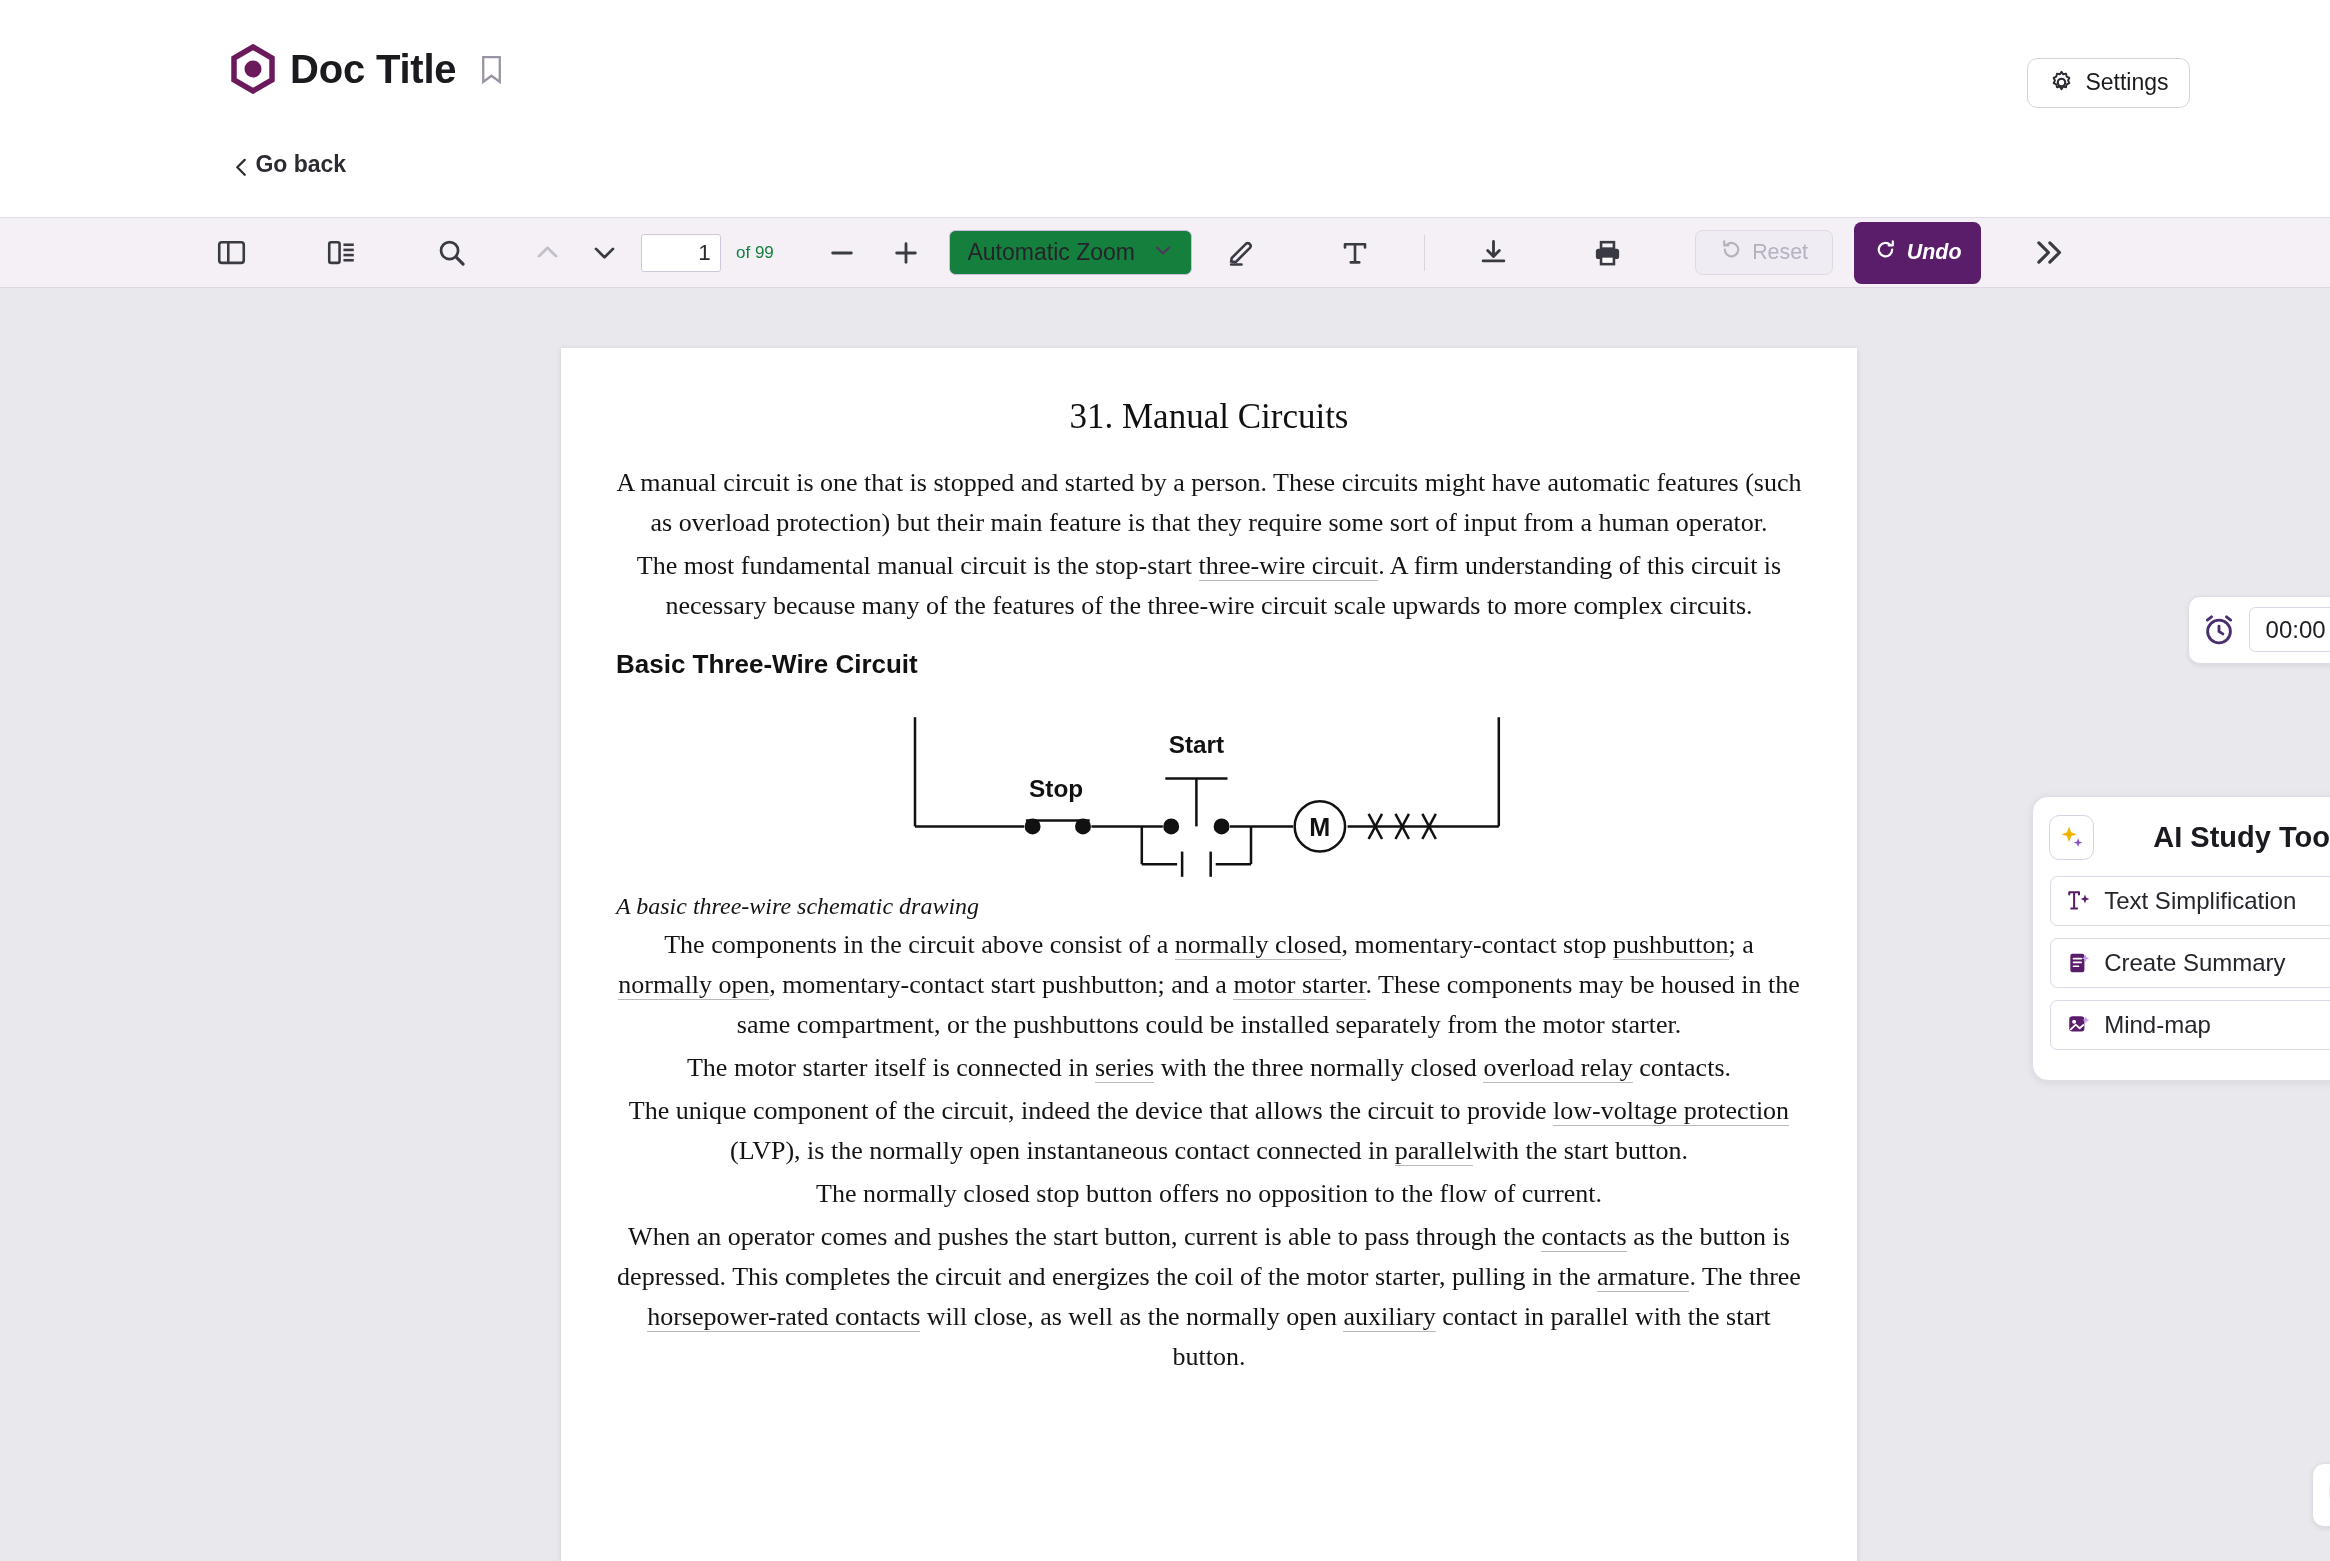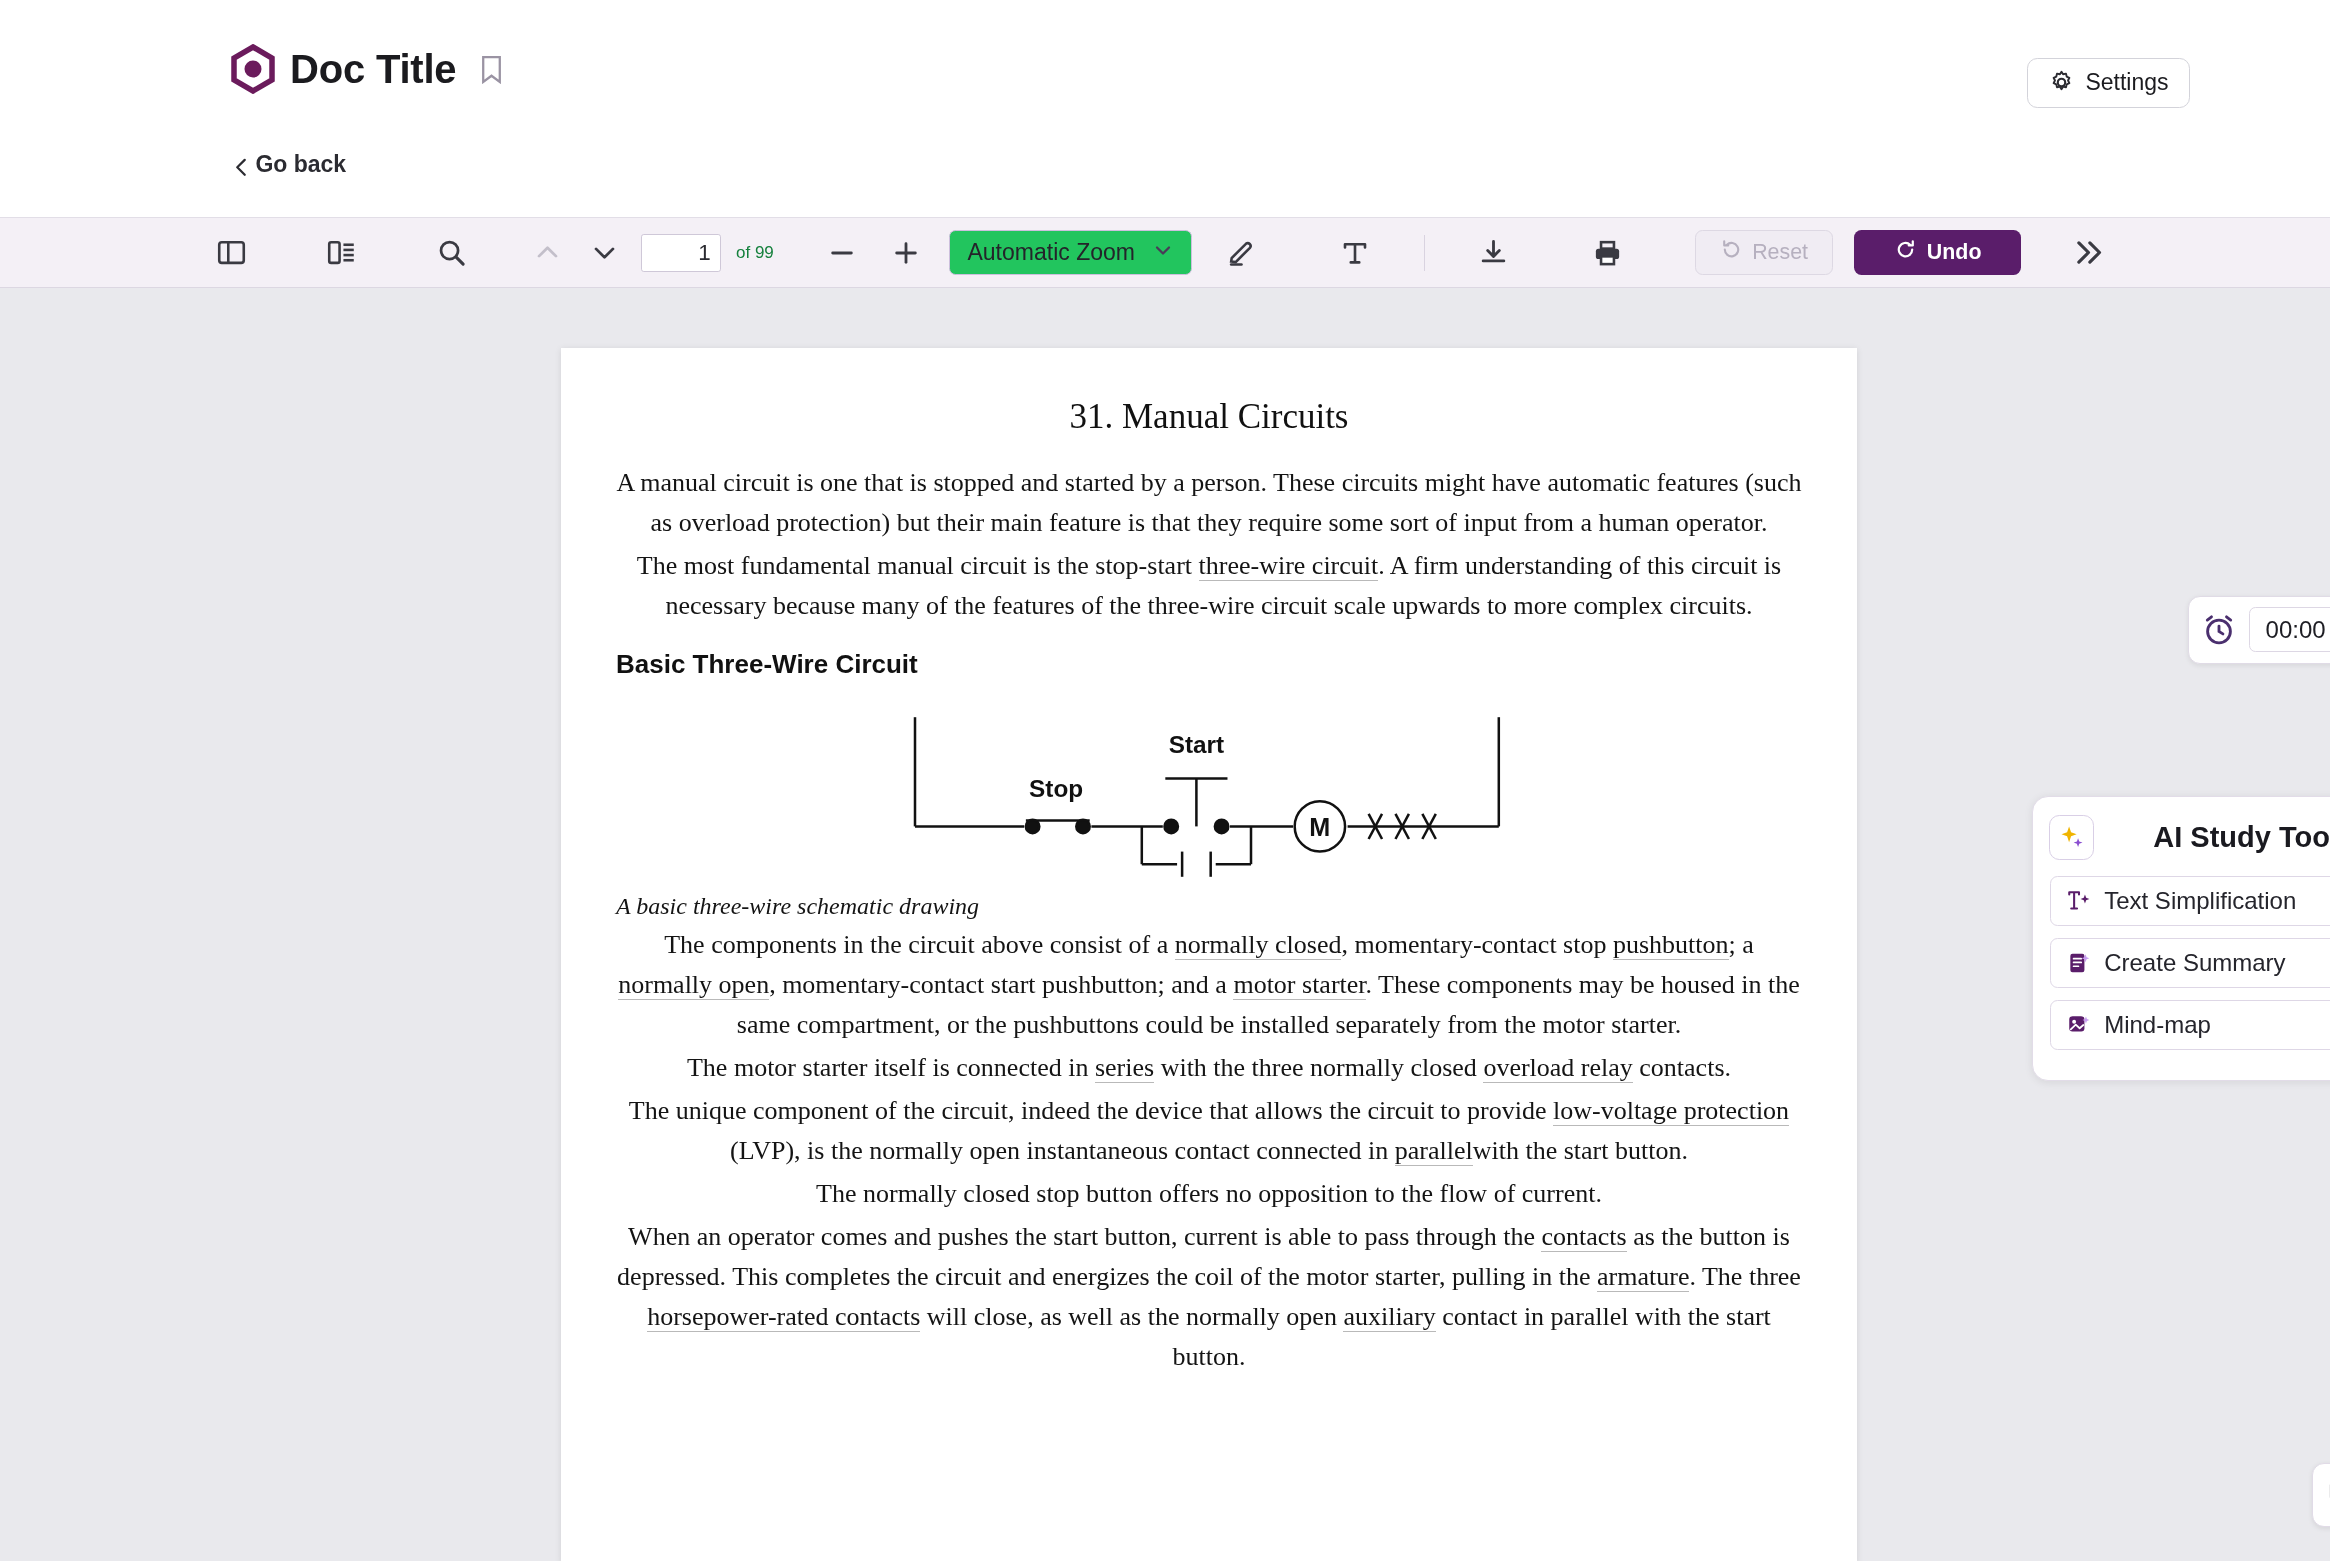--- a/index.html
+++ b/index.html
@@ -52,32 +52,32 @@
   .tb-btn { display:flex; align-items:center; justify-content:center; cursor:pointer; }
   .tb-sep { width:0.9px; height:36px; background:#d9d3e0; }
   .page-input {
     width:80px; height:38px; border:0.5px solid #cfc8d8; border-radius:2.8px;
     background:#fff; text-align:right; padding-right:9.3px;
     font-size:22.4px; color:#2a2a30; font-family:"Liberation Sans", sans-serif;
   }
   .of-pages { font-size:17px; color:#15803d; }
   .zoom-select {
     display:flex; align-items:center; gap:16px;
-    background:#22c55e; border:0.5px solid #cdbfdd; border-radius:6.5px;
+    background:#15803d; border:0.5px solid #cdbfdd; border-radius:6.5px;
     height:45px; padding:0 16px 0 17.7px; font-size:23px; color:#24242a;
   }
   .reset-btn {
     display:flex; align-items:center; gap:9.3px;
     border:0.5px solid #ddd8e3; border-radius:7.5px; background:#f0ecf3;
     height:45px; padding:0 24px; font-size:21.4px; color:#b6b0bf;
   }
   .undo-btn {
     display:flex; align-items:center; gap:10.3px;
     background:#5a1d6a; border-radius:7.5px; color:#fff;
-    height:45px; padding:0 40px; font-size:21.4px; font-weight:bold;
+    height:62px; padding:0 20px; font-size:21.4px; font-weight:bold;font-style:italic;
   }
 
   
   .viewer { position:absolute; top:288px; left:0; width:2416px; height:1274px; background:#e9e9ed; }
   .page {
     position:absolute; left:561px; top:60px; width:1296px; height:1215px;
     background:#fff; box-shadow:0 0.9px 6.5px rgba(0,0,0,.10);
     padding:28px 55px 0 55px;
   }
   .pg-title {

